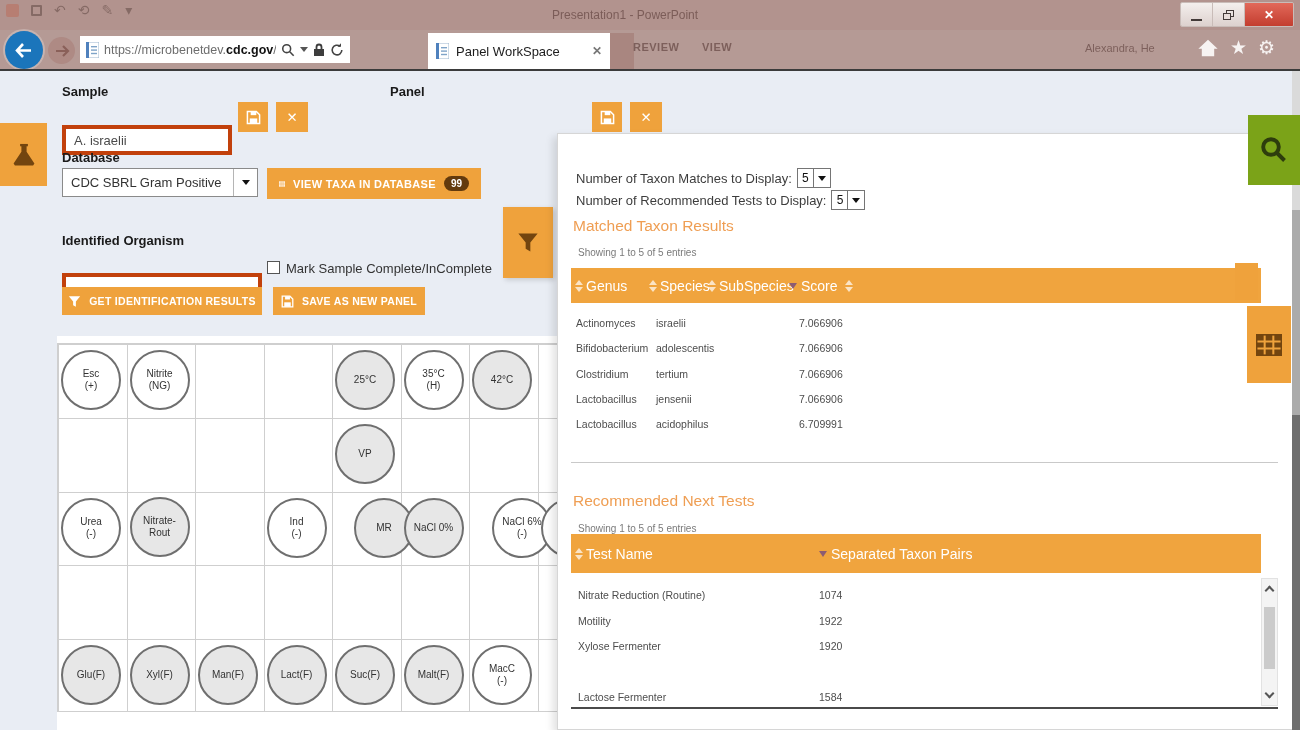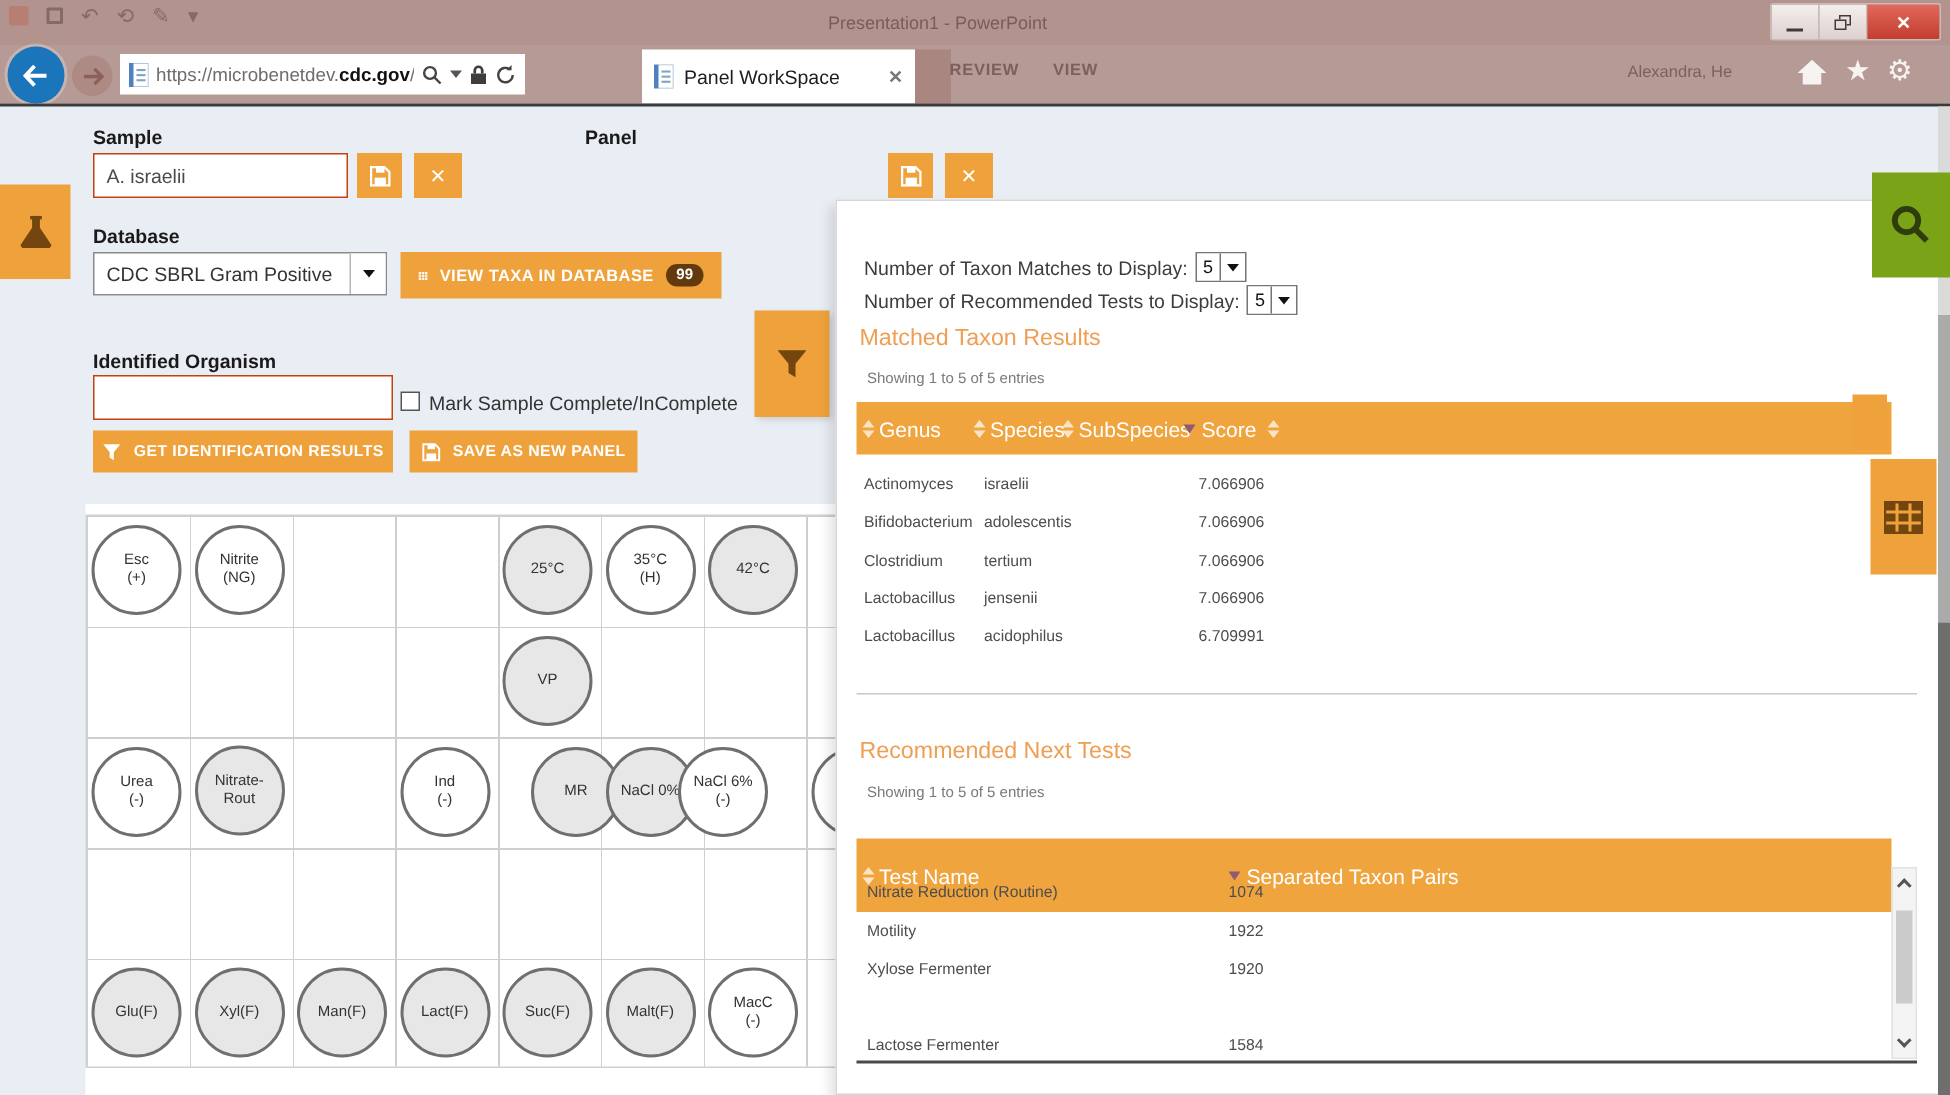--- a/index.html
+++ b/index.html
@@ -36,21 +36,21 @@
   .caret-down{width:0;height:0;border-left:4px solid transparent;border-right:4px solid transparent;border-top:5px solid #555;}
   .tab{left:428px;top:33px;width:182px;height:36px;background:#fff;display:flex;align-items:center;padding:0 8px;gap:7px;}
   .tabtitle{flex:1;font-size:13px;color:#1c1c1c;white-space:nowrap;}
   .tabclose{color:#777;font-size:12px;font-weight:bold;}
   .tabstub{left:610px;top:33px;width:24px;height:36px;background:#a98680;}
   .iebtns{left:1197px;top:38px;display:flex;gap:11px;align-items:center;color:#f7f3f2;}
   .pageicon{width:13px;height:16px;flex:0 0 auto;}
 
   
   .lbl{font-size:13px;font-weight:bold;color:#1a1a1a;white-space:nowrap;}
-  .input{background:#fff;border:1px solid #c2410c;font-size:13px;color:#4a4a4a;padding:0 8px;font-family:"Liberation Sans",sans-serif;}
+  .input{background:#fff;border:4px solid #c2410c;font-size:13px;color:#4a4a4a;padding:0 8px;font-family:"Liberation Sans",sans-serif;margin-top:23px;}
   .btn-o{background:#efa23c;color:#fff;display:flex;align-items:center;justify-content:center;border:none;cursor:pointer;font-family:"Liberation Sans",sans-serif;}
   .btn-text{font-size:10.5px;font-weight:bold;letter-spacing:.3px;white-space:nowrap;}
   .selectbox{display:flex;align-items:stretch;height:29px;border:1px solid #8a8a8a;background:#fff;}
   .selectbox .val{flex:1;display:flex;align-items:center;padding:0 8px;font-size:13px;color:#333;white-space:nowrap;}
   .selectbox .arrow{width:24px;border-left:1px solid #b5b5b5;display:flex;align-items:center;justify-content:center;background:#fff;}
   .badge{background:#633a0d;color:#fff;border-radius:10px;padding:2px 7px;font-size:10px;font-weight:bold;}
   .checkbox{width:13px;height:13px;border:1px solid #555;background:#fff;}
   .sidebtn{display:flex;align-items:center;justify-content:center;}
 
   
@@ -300,21 +300,21 @@
       <div class="circle " style="left: 266.5px; top: 497.6px;">
         <div>Ind</div>
         <div>(-)</div>
       </div>
       <div class="circle gray" style="left: 354px; top: 497.6px;">
         <div>MR</div>
       </div>
       <div class="circle gray" style="left: 403.5px; top: 497.6px;">
         <div>NaCl 0%</div>
       </div>
-      <div class="circle " style="left: 452px; top: 497.6px;">
+      <div class="circle " style="left: 492px; top: 497.6px;">
         <div>NaCl 6%</div>
         <div>(-)</div>
       </div>
       <div class="circle " style="left: 540.5px; top: 497.6px;"></div>
       <div class="circle gray" style="left: 61px; top: 645.2px;">
         <div>Glu(F)</div>
       </div>
       <div class="circle gray" style="left: 129.5px; top: 645.2px;">
         <div>Xyl(F)</div>
       </div>
@@ -413,21 +413,21 @@
         <span style="left:85px;">acidophilus</span>
         <span style="left:160px;"></span>
         <span style="left:228px;">6.709991</span>
     </div>
 
     <div class="divider" style="top:328px;"></div>
 
     <div class="heading" style="left:15px;top:358px;">Recommended Next Tests</div>
     <div class="showing" style="left:20px;top:389px;">Showing 1 to 5 of 5 entries</div>
 
-    <div class="hbar" style="top:425px;height:49px;">
+    <div class="hbar" style="top:400px;height:39px;">
       <span class="sortpair" style="left:4px;">
           <span class="tri up"></span>
           <span class="tri dn"></span>
         </span>
       <span class="hlabel" style="left:15px;">Test Name</span>
       <span class="tri active" style="left:248px;"></span>
       <span class="hlabel" style="left:260px;">Separated Taxon Pairs</span>
     </div>
 
     <div class="trow" style="top:455px;">

